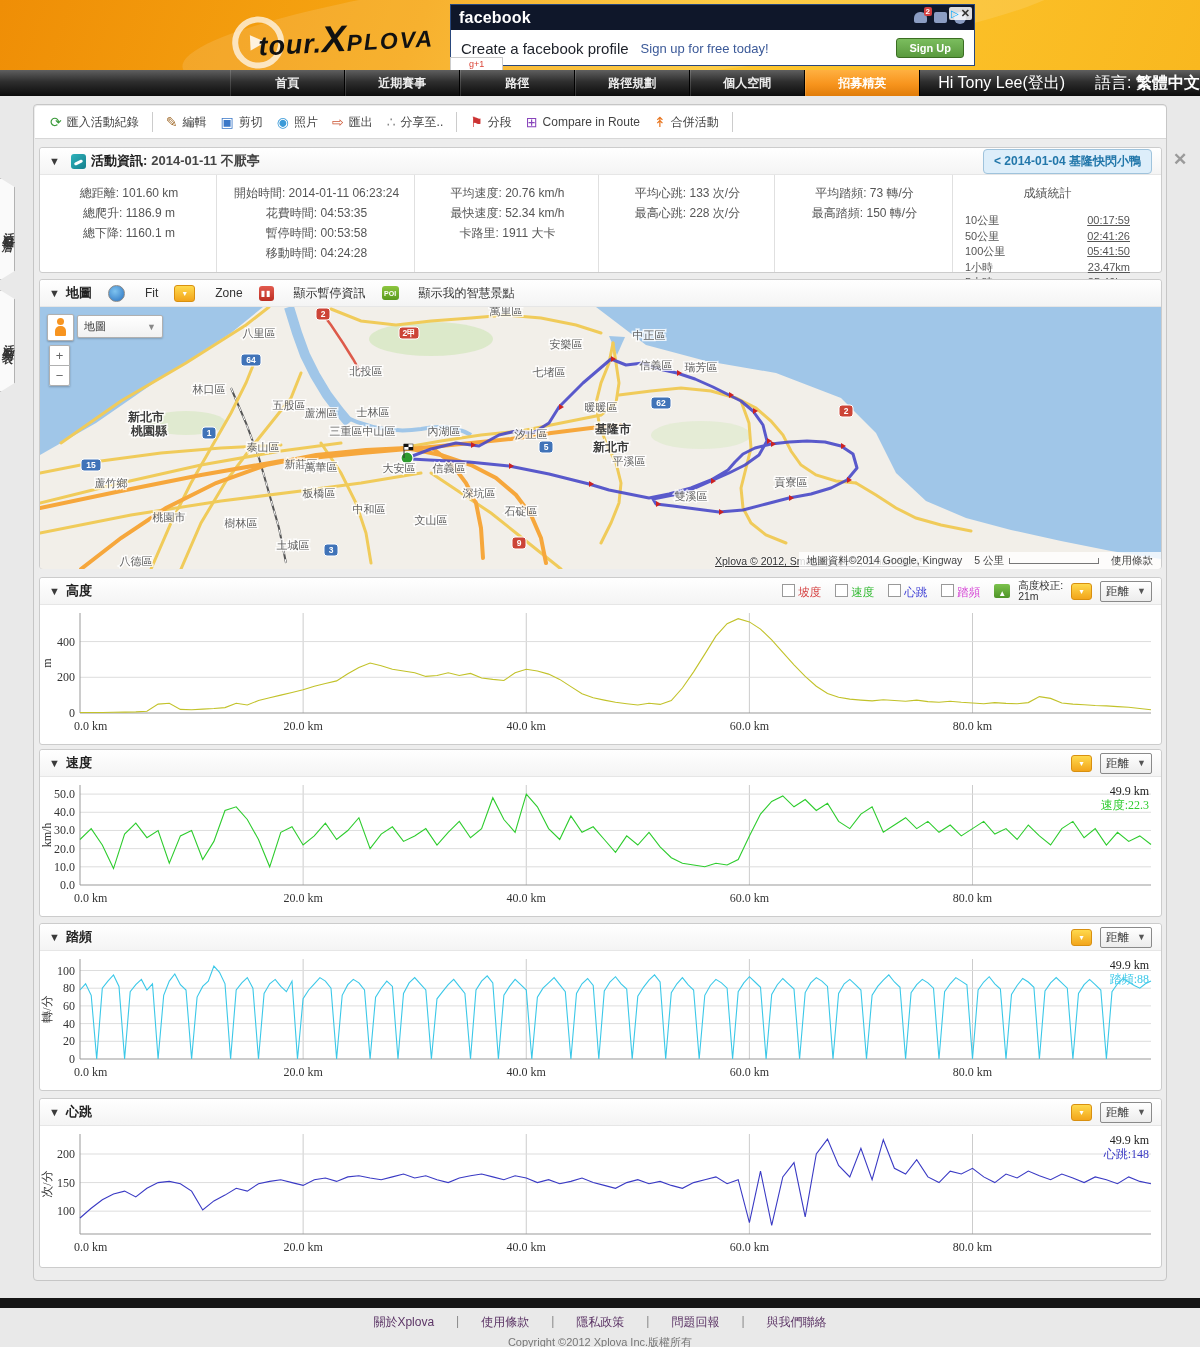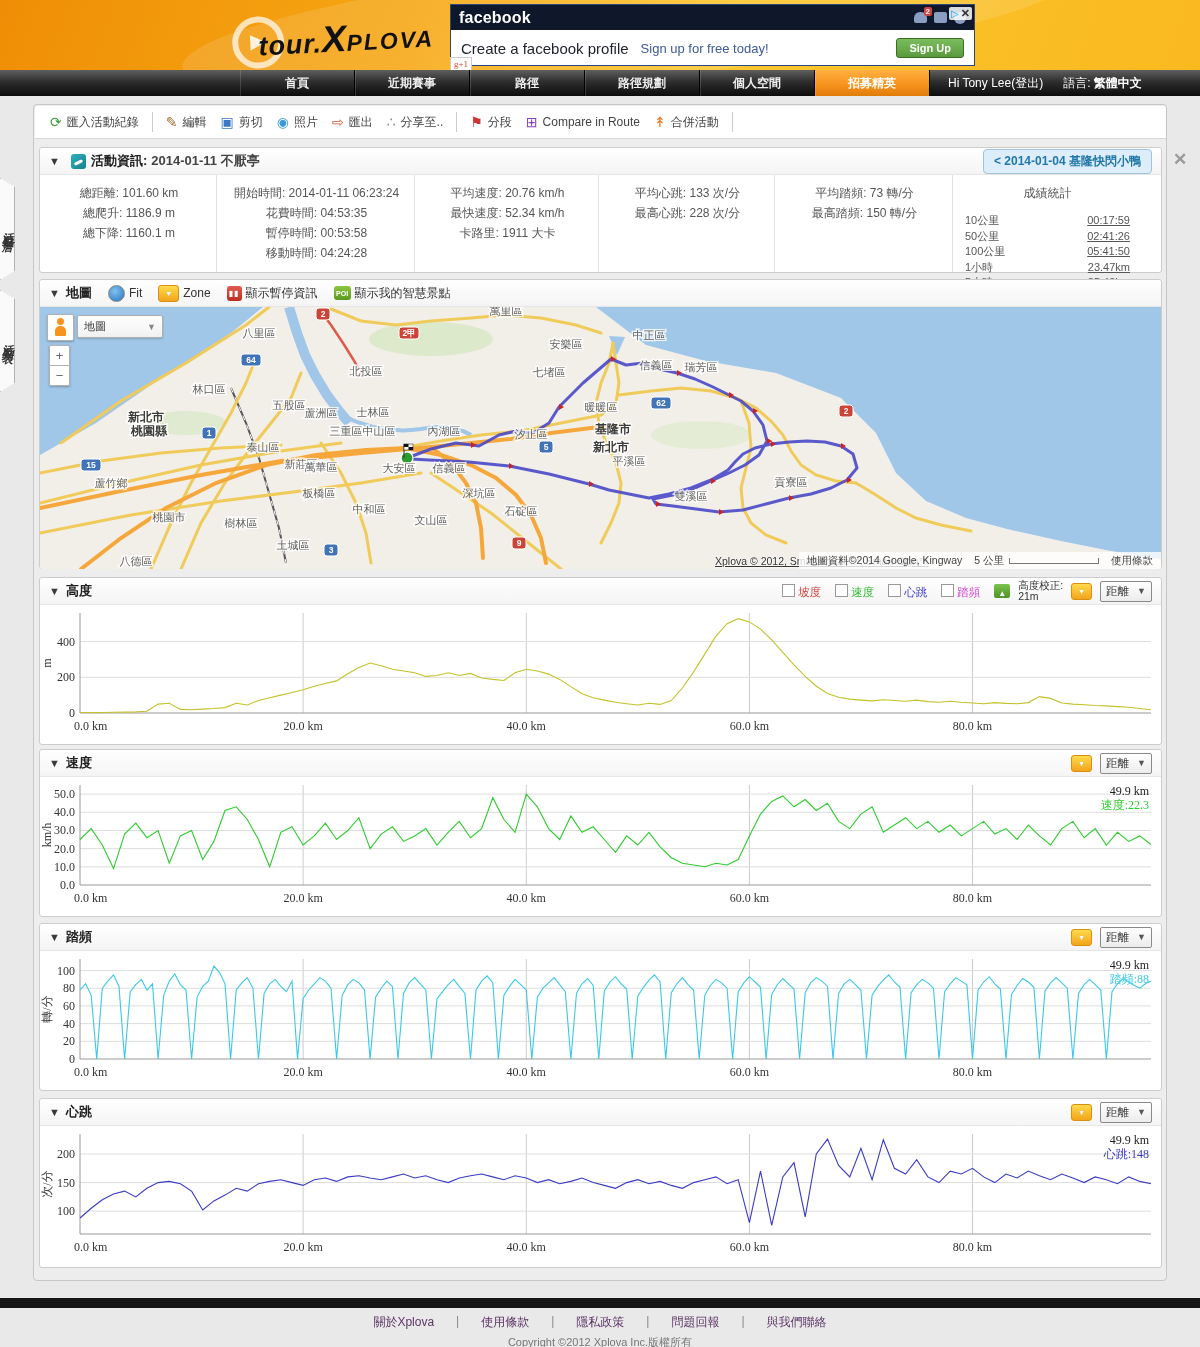--- a/index.html
+++ b/index.html
@@ -25,28 +25,28 @@
   .fbico{width:13px;height:11px;background:#8b9dc3;border-radius:2px;position:relative;}
   .fbico.person{border-radius:6px 6px 2px 2px;}
   .fbbadge{position:absolute;right:-5px;top:-5px;background:#d43f3f;color:#fff;font-size:8px;line-height:9px;padding:0 2px;border-radius:2px;font-weight:bold;}
   .fbbody{height:36px;display:flex;align-items:center;padding:0 10px;}
   .fbtitle{font-weight:normal;font-size:15px;color:#1d2129;}
   .fbsub{font-size:13px;color:#3b5998;margin-left:12px;}
   .fbsignup{margin-left:auto;background:linear-gradient(#7bbd5e,#5a9a3e);border:1px solid #3b6e22;color:#fff;font-weight:bold;font-size:11px;padding:3px 12px;border-radius:3px;cursor:pointer;}
   .adclose{position:absolute;right:2px;top:2px;display:flex;gap:2px;align-items:center;background:rgba(255,255,255,.85);padding:0 2px;border-radius:2px;}
   .adchoices{color:#00aaff;font-size:10px;}
   .adx{color:#333;font-size:11px;font-weight:bold;cursor:pointer;}
-  .gplus{position:absolute;left:450px;top:57px;background:#fff;border:1px solid #ccc;font-size:9px;color:#db4437;padding:0 3px;line-height:12px;font-family:Liberation Serif, serif;}
+  .gplus{position:absolute;left:450px;top:57px;background:#fff;border:1px solid #ccc;font-size:9px;color:#db4437;padding:0 18px;line-height:12px;}
 
   
   .navbar{position:absolute;left:0;top:70px;width:1200px;height:26px;background:linear-gradient(#5f5f5f,#2e2e2e 45%,#0c0c0c);display:flex;align-items:stretch;}
   .nav-spacer{width:240px;}
   .nav-item{min-width:70px;padding:0 22px;display:flex;align-items:center;justify-content:center;color:#eee;font-size:12px;font-weight:bold;border-right:1px solid #000;box-shadow:inset 1px 0 0 rgba(255,255,255,.15);cursor:pointer;white-space:nowrap;}
   .nav-item.active{background:linear-gradient(#ffb041,#f7941d 55%,#e07c0a);color:#fff;}
-  .nav-right{display:flex;align-items:center;color:#fff;font-size:12px;margin-left:18px;gap:20px;white-space:nowrap;}
+  .nav-right{display:flex;align-items:center;color:#fff;font-size:16px;margin-left:18px;gap:30px;white-space:nowrap;}
   .nav-user{cursor:pointer;}
   .nav-lang b{font-weight:bold;cursor:pointer;}
 
   
   .panel{position:absolute;left:33px;top:104px;width:1134px;height:1177px;background:#ededed;border:1px solid #c6c6c6;border-radius:4px;box-sizing:border-box;}
   .toolbar{position:absolute;left:1px;top:1px;width:1131px;height:33px;background:#fff;border-bottom:1px solid #d7d7d7;display:flex;align-items:center;padding-left:8px;box-sizing:border-box;border-radius:3px 3px 0 0;}
   .tb-item{display:flex;align-items:center;gap:5px;font-size:12px;color:#444;margin:0 7px;cursor:pointer;white-space:nowrap;}
   .tb-ico{font-size:14px;line-height:14px;}
   .tb-sep{width:1px;height:20px;background:#ccc;margin:0 6px;}
 
@@ -64,21 +64,21 @@
   .bigx{position:absolute;left:1139px;top:44px;font-size:17px;color:#9a9a9a;font-weight:bold;cursor:pointer;}
   .stats-row{display:flex;height:97px;}
   .stat-col{padding:8px 10px 0 12px;font-size:12px;color:#555;line-height:20px;box-sizing:border-box;text-align:center;}
   .stat-col + .stat-col{border-left:1px solid #e0e0e0;}
   .rec-col{width:188px;}
   .rec-title{font-size:12px;color:#555;margin-bottom:10px;}
   .rec-row{display:flex;justify-content:space-between;font-size:11px;color:#555;line-height:15.5px;}
   .rec-row a{color:#555;text-decoration:underline;cursor:pointer;}
 
   
-  .map-ctrl{display:flex;align-items:center;gap:4px;font-size:12px;color:#333;margin-left:16px;cursor:pointer;}
+  .map-ctrl{display:flex;align-items:center;gap:20px;font-size:12px;color:#333;margin-left:16px;cursor:pointer;}
   .bubble{width:19px;height:15px;background:linear-gradient(#ffd94d,#f2a51b);border:1px solid #d89010;border-radius:3px;color:#fff;font-size:8px;display:flex;align-items:center;justify-content:center;}
   .fitico{width:15px;height:15px;border-radius:50%;background:radial-gradient(circle at 40% 35%,#7ec3f0,#2a72c0);border:1px solid #888;}
   .pauseico{width:15px;height:15px;background:linear-gradient(#e25a4e,#bc2e22);border-radius:3px;color:#fff;font-size:8px;display:flex;align-items:center;justify-content:center;letter-spacing:1px;}
   .poiico{width:17px;height:14px;background:linear-gradient(#8dc63f,#5a9a1e);border-radius:3px;color:#fff;font-size:7px;font-weight:bold;display:flex;align-items:center;justify-content:center;}
   .map-wrap{position:relative;width:1121px;height:262px;overflow:hidden;border-radius:0 0 3px 3px;}
   .map-wrap svg{display:block;}
   .pegman{position:absolute;left:7px;top:7px;width:25px;height:25px;background:#fff;border:1px solid #b0b0b0;border-radius:2px;box-shadow:0 1px 2px rgba(0,0,0,.25);cursor:pointer;}
   .peg-head{width:7px;height:7px;background:#f79420;border-radius:50%;margin:3px auto 0;}
   .peg-body{width:11px;height:10px;background:#f79420;border-radius:5px 5px 1px 1px;margin:1px auto 0;}
   .maptype{position:absolute;left:37px;top:8px;width:72px;height:21px;background:linear-gradient(#fff,#f1f1f1);border:1px solid #b0b0b0;border-radius:2px;display:flex;align-items:center;justify-content:space-between;padding:0 6px;font-size:11px;color:#333;box-shadow:0 1px 2px rgba(0,0,0,.2);cursor:pointer;}

